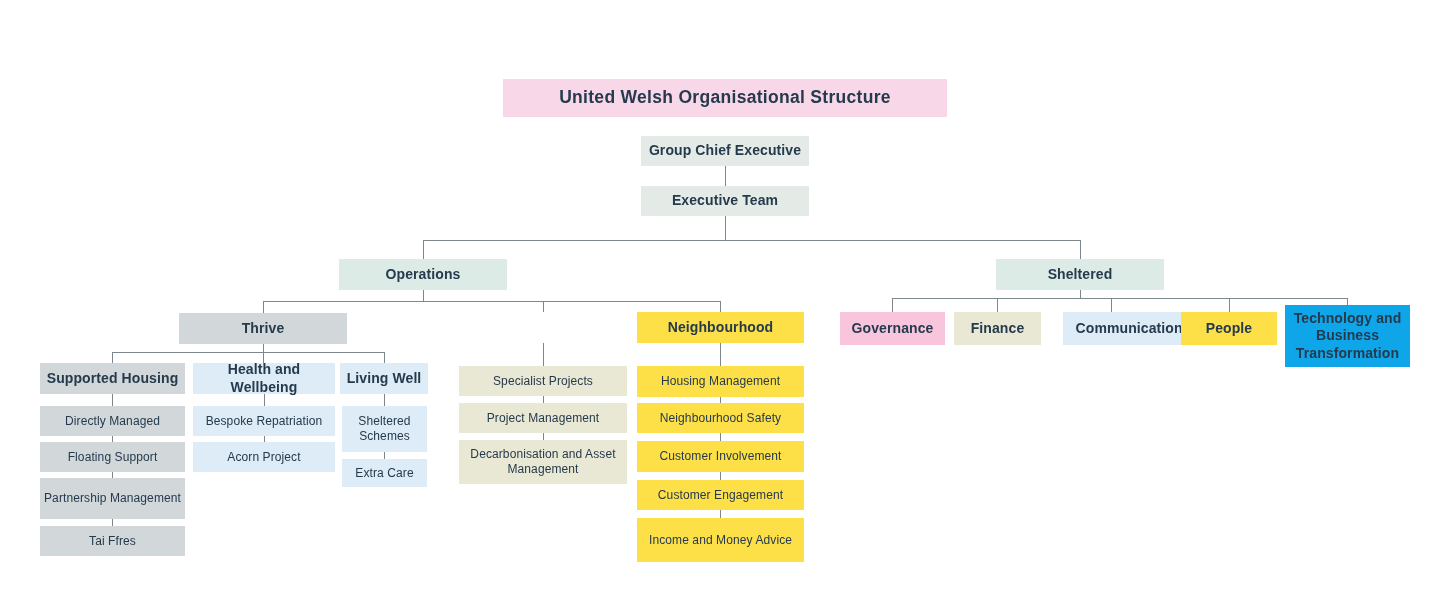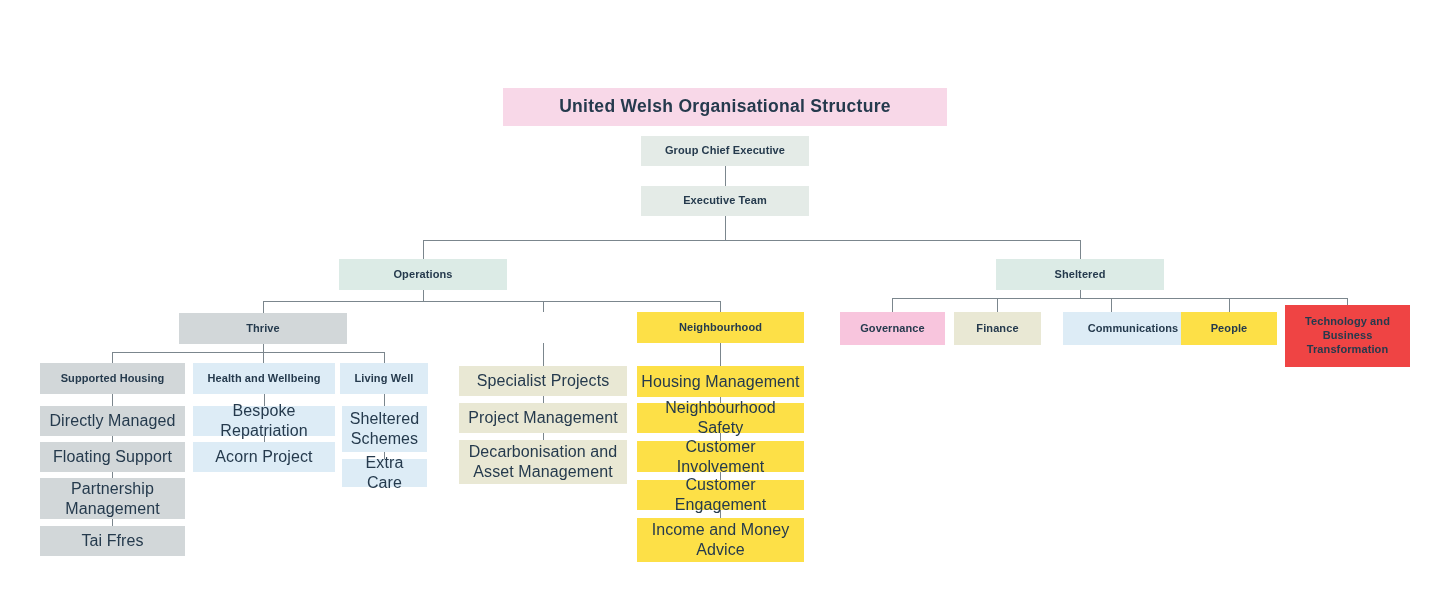--- a/index.html
+++ b/index.html
@@ -16,42 +16,42 @@
     left: 0; top: 0;
     width: 1450px; height: 595px;
     pointer-events: none;
   }
   .node {
     position: absolute;
     display: flex;
     align-items: center;
     justify-content: center;
     text-align: center;
-    font-size: 16px;
+    font-size: 12px;
     line-height: 1.25;
     color: #253a4d;
     letter-spacing: 0.1px;
     box-sizing: border-box;
     padding: 2px 4px;
   }
-  .bold { font-weight: bold; font-size: 11px; }
+  .bold { font-weight: bold; font-size: 14px; }
   .title-node {
     font-weight: bold;
     font-size: 17.5px;
     letter-spacing: 0.3px;
   }
   .bg-title    { background: #f8d8e8; }
   .bg-exec     { background: #e4ebe7; }
   .bg-division { background: #dcebe6; }
   .bg-gray     { background: #d2d7d9; }
   .bg-beige    { background: #e9e8d4; }
   .bg-yellow   { background: #fde047; }
   .bg-blue     { background: #ddecf6; }
   .bg-pink     { background: #f8c5dd; }
-  .bg-warmgray { background: #ef4444; }
+  .bg-warmgray { background: #0ea5e9; }
 </style>
 </head>
 <body>
 
 <div class="canvas">
 
   <svg class="connectors" viewBox="0 0 1450 595" xmlns="http://www.w3.org/2000/svg" stroke="#7b868d" stroke-width="1" shape-rendering="crispEdges">
     <line x1="725" y1="166" x2="725" y2="186"></line>
     <line x1="725" y1="216" x2="725" y2="240"></line>
     <line x1="423" y1="240" x2="1080" y2="240"></line>
@@ -85,21 +85,21 @@
     <line x1="720.5" y1="510" x2="720.5" y2="518"></line>
     <line x1="1080" y1="290" x2="1080" y2="298"></line>
     <line x1="892.5" y1="298" x2="1347.5" y2="298"></line>
     <line x1="892.5" y1="298" x2="892.5" y2="312"></line>
     <line x1="997.5" y1="298" x2="997.5" y2="312"></line>
     <line x1="1111" y1="298" x2="1111" y2="312"></line>
     <line x1="1229" y1="298" x2="1229" y2="312"></line>
     <line x1="1347.5" y1="298" x2="1347.5" y2="305"></line>
   </svg>
 
-  <div class="node title-node bg-title" style="left:503px; top:88px; width:444px; height:38px;">United Welsh Organisational Structure</div>
+  <div class="node title-node bg-title" style="left:503px; top:79px; width:444px; height:38px;">United Welsh Organisational Structure</div>
 
   <div class="node bold bg-exec" style="left:641px; top:136px; width:168px; height:30px;">Group Chief Executive</div>
 
   <div class="node bold bg-exec" style="left:641px; top:186px; width:168px; height:30px;">Executive Team</div>
 
   <div class="node bold bg-division" style="left:339px; top:259px; width:168px; height:31px;">Operations</div>
 
   <div class="node bold bg-division" style="left:996px; top:259px; width:168px; height:31px;">Sheltered</div>
 
   <div class="node bold bg-gray" style="left:179px; top:313px; width:168px; height:31px;">Thrive</div>

